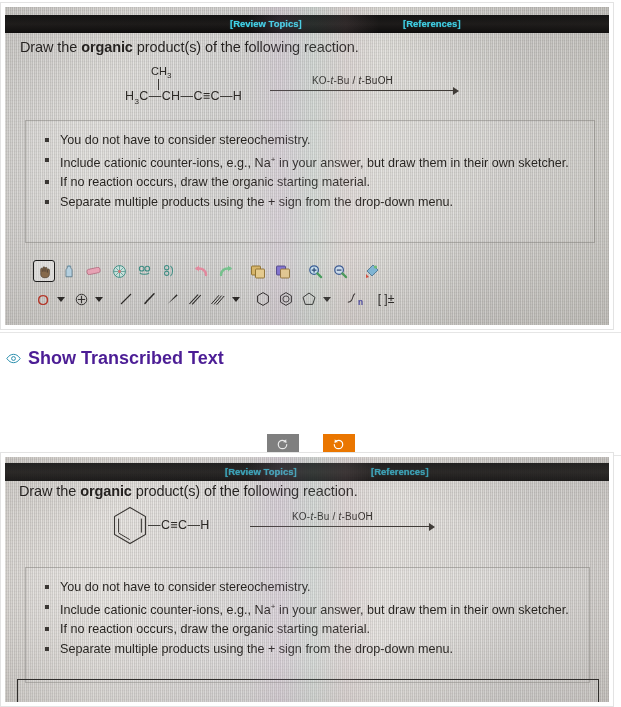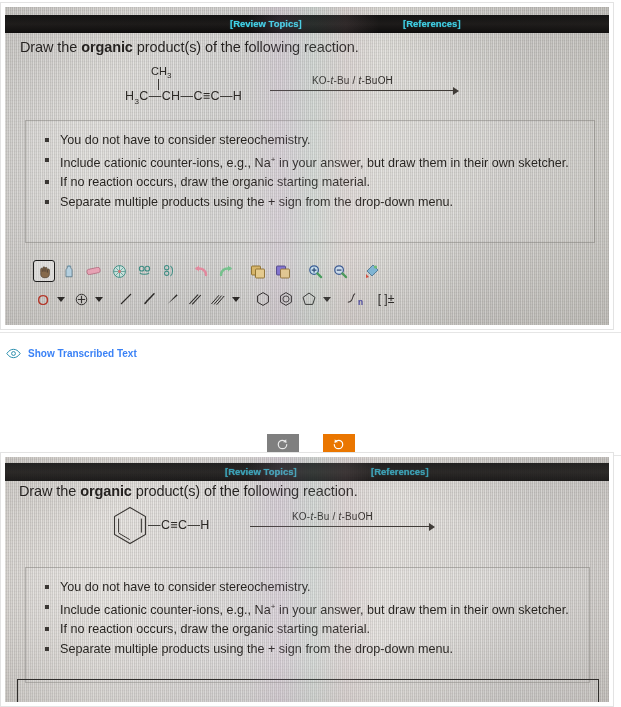--- a/index.html
+++ b/index.html
@@ -269,23 +269,23 @@
     align-items: center;
     cursor: pointer;
   }
   .transcribe .eye-icon {
     margin-right: 7px;
     display: flex;
     align-items: center;
     color: #1a7fa0;
   }
   .transcribe .label {
-    font-size: 10px;
+    font-size: 18px;
     font-weight: bold;
-    color: #3b82f6;
+    color: #4c1d95;
   }
 
   
   .rotate-bar {
     position: absolute;
     left: 0; right: 0;
     top: 434px;
     height: 20px;
     display: flex;
     justify-content: center;

